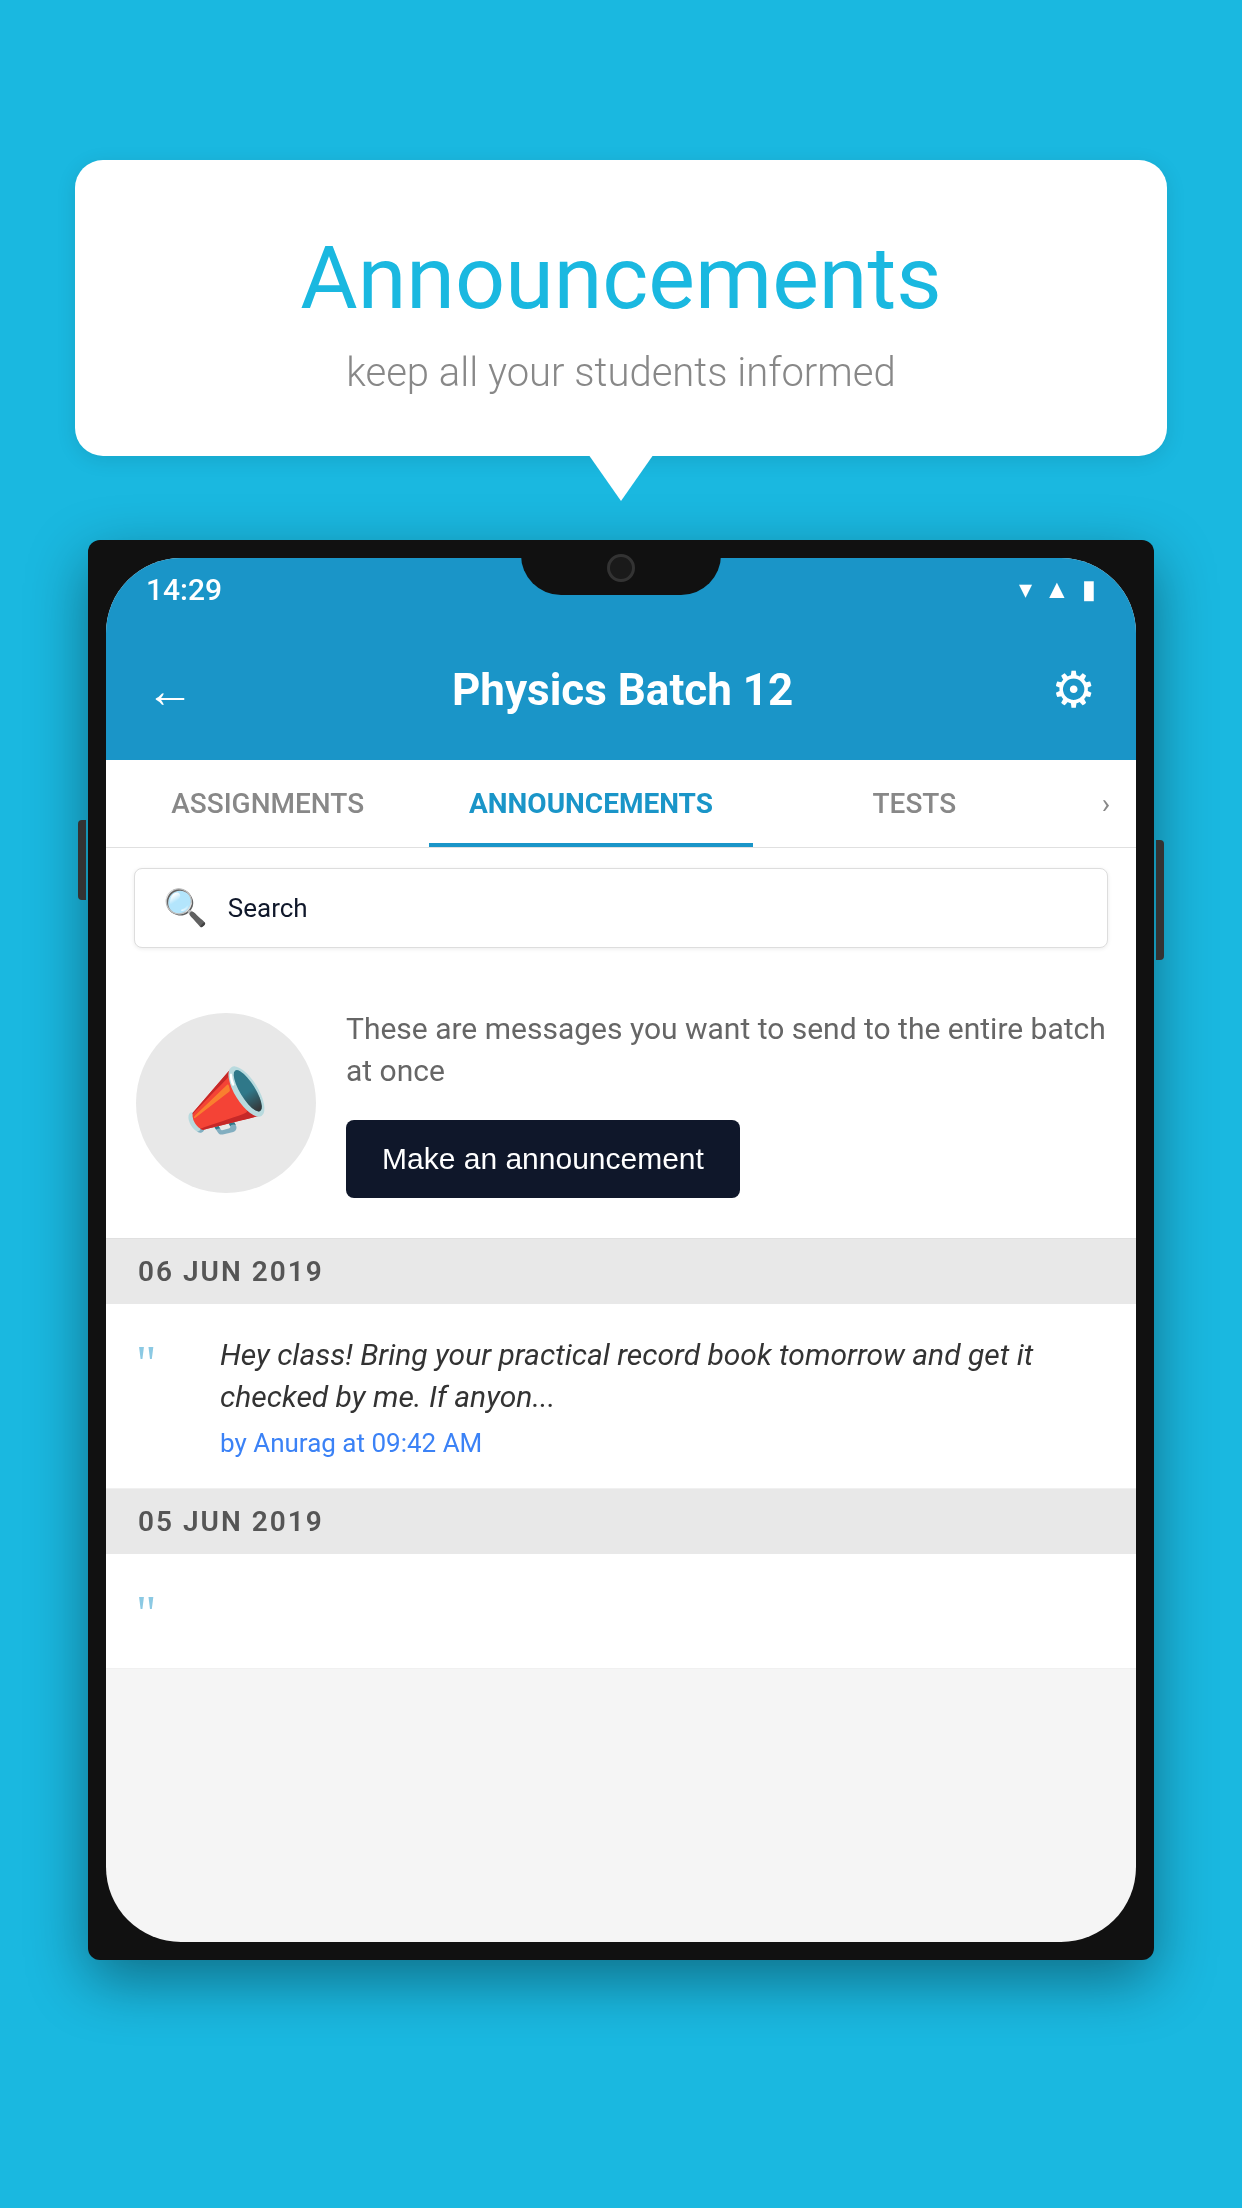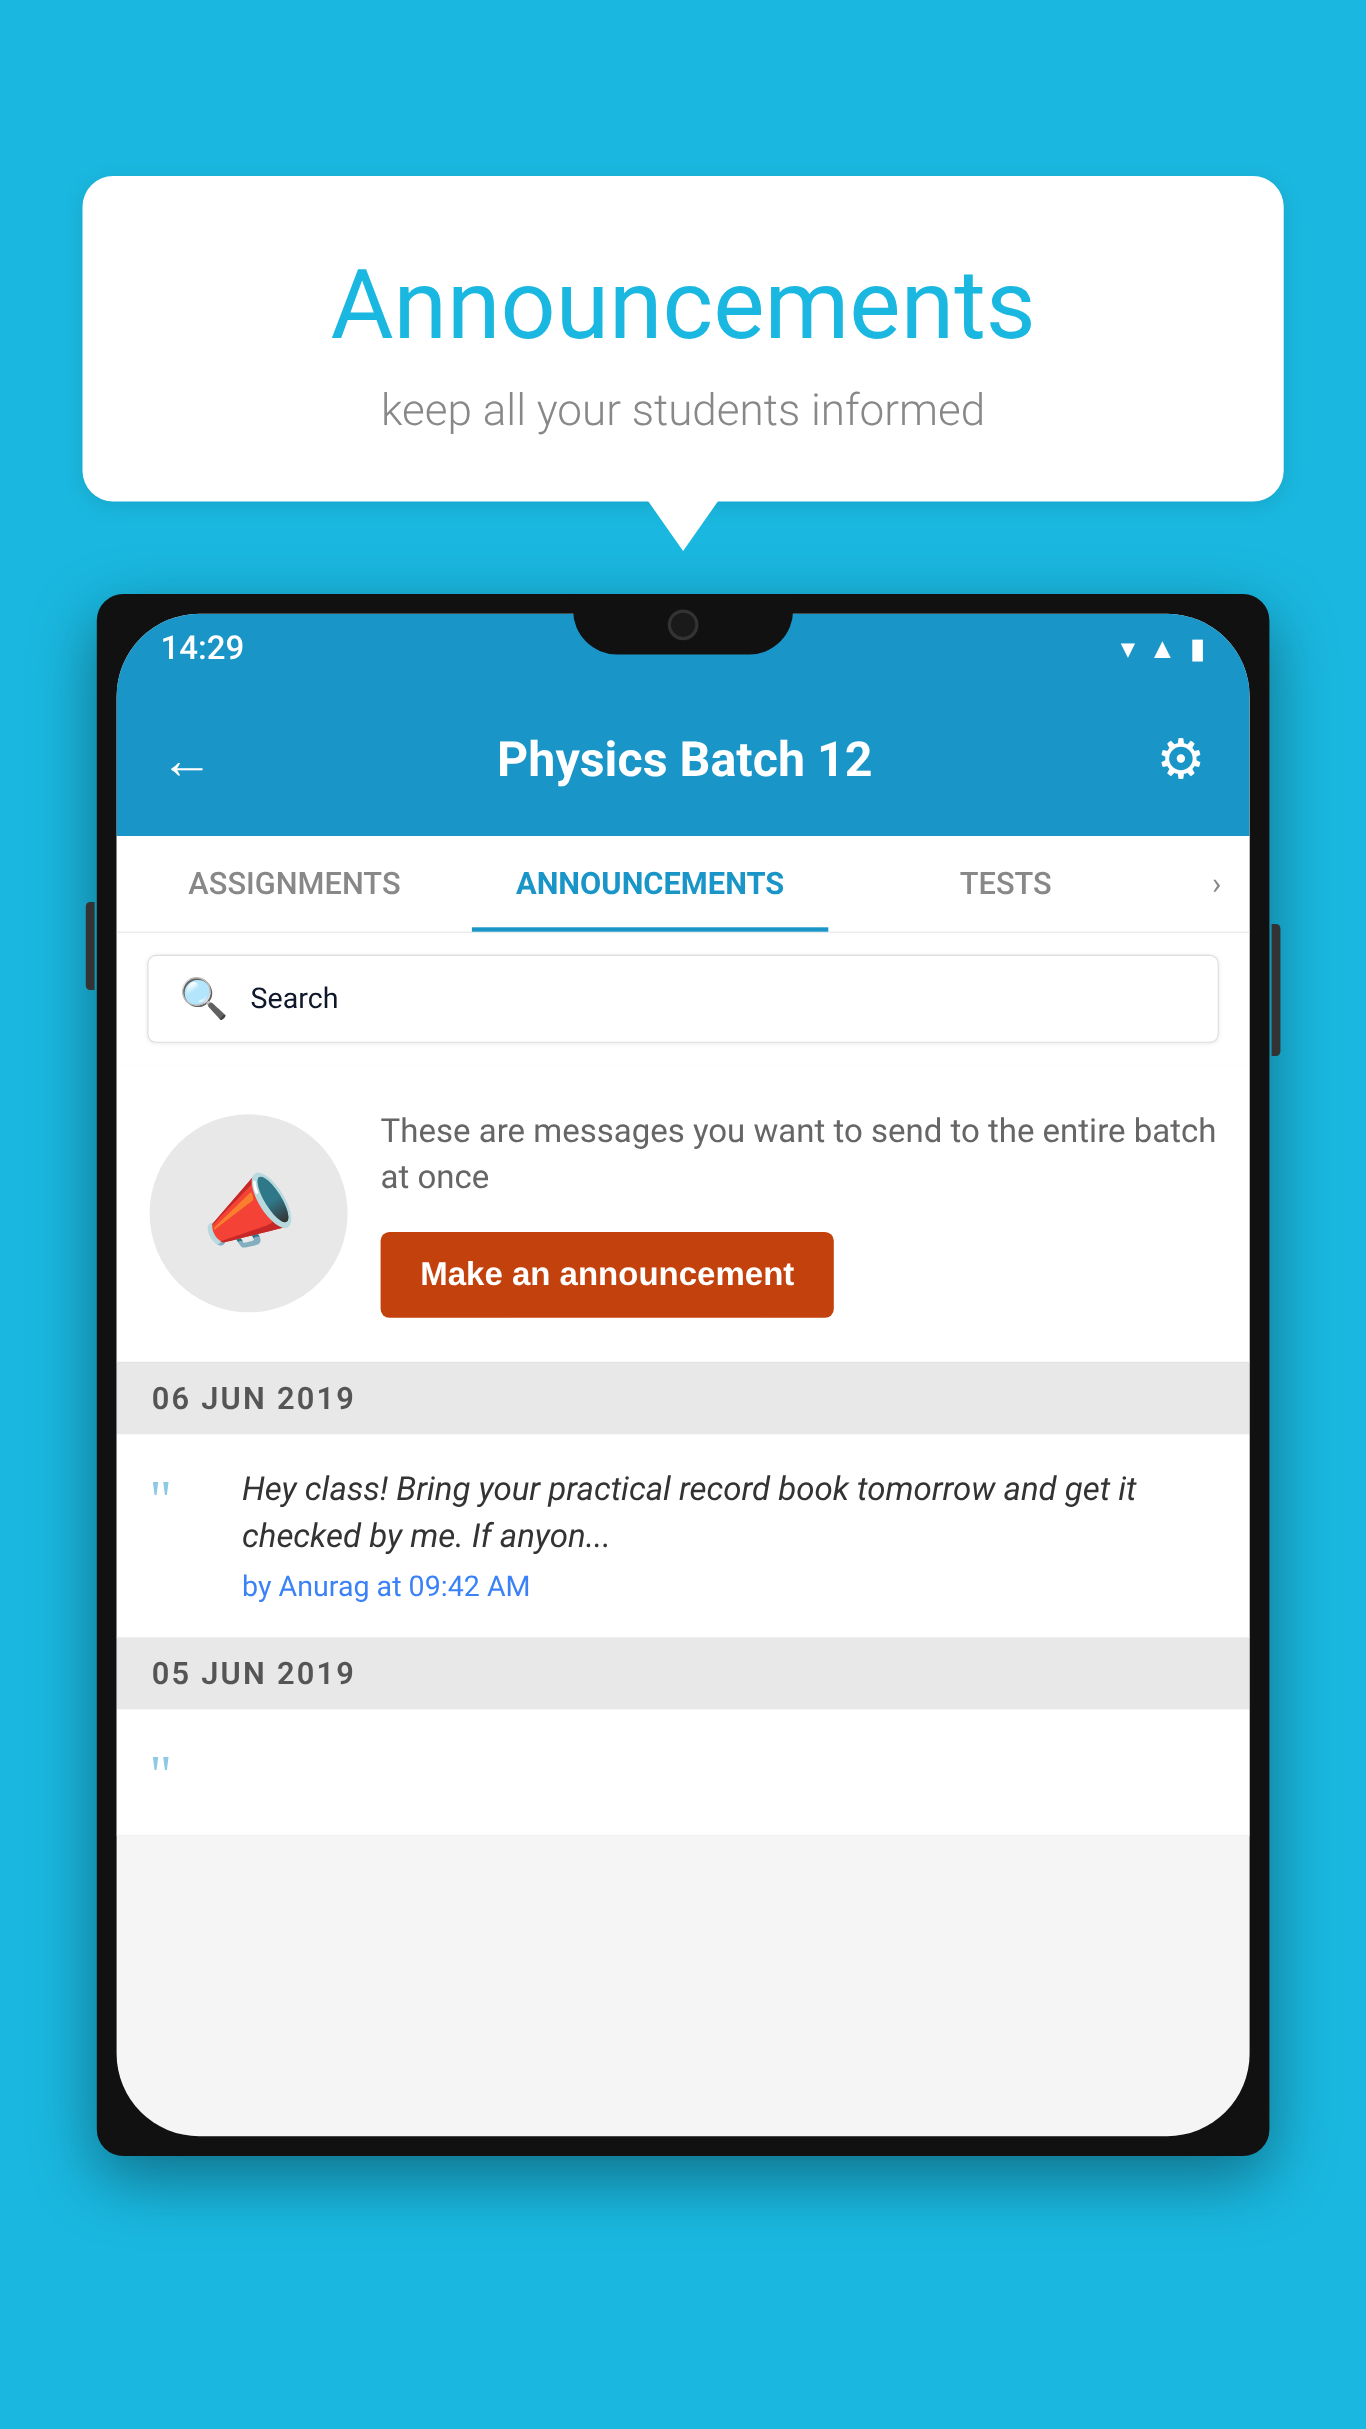--- a/index.html
+++ b/index.html
@@ -59,21 +59,21 @@
     
     .phone-wrapper {
       position: absolute;
       top: 540px;
       left: 88px;
       right: 88px;
       bottom: 0;
     }
     .phone-frame {
       background: #111;
-      border-radius: 24px;
+      border-radius: 12px;
       padding: 16px;
       position: relative;
       width: 100%;
       height: 1420px;
       box-shadow: 0 20px 60px rgba(0,0,0,0.4);
     }
     
     .phone-notch {
       position: absolute;
       top: 0;
@@ -258,27 +258,27 @@
     .promo-text-area {
       flex: 1;
     }
     .promo-description {
       color: #666;
       font-size: 30px;
       line-height: 1.4;
       margin-bottom: 28px;
     }
     .make-announcement-btn {
-      background: #c2410c;
+      background: #0f172a;
       color: white;
       border: none;
       border-radius: 8px;
       padding: 22px 36px;
       font-size: 30px;
-      font-weight: 700;
+      font-weight: 400;
       cursor: pointer;
       display: inline-block;
       text-align: center;
     }
 
     
     .date-separator {
       background: #e8e8e8;
       padding: 16px 32px;
       display: flex;

